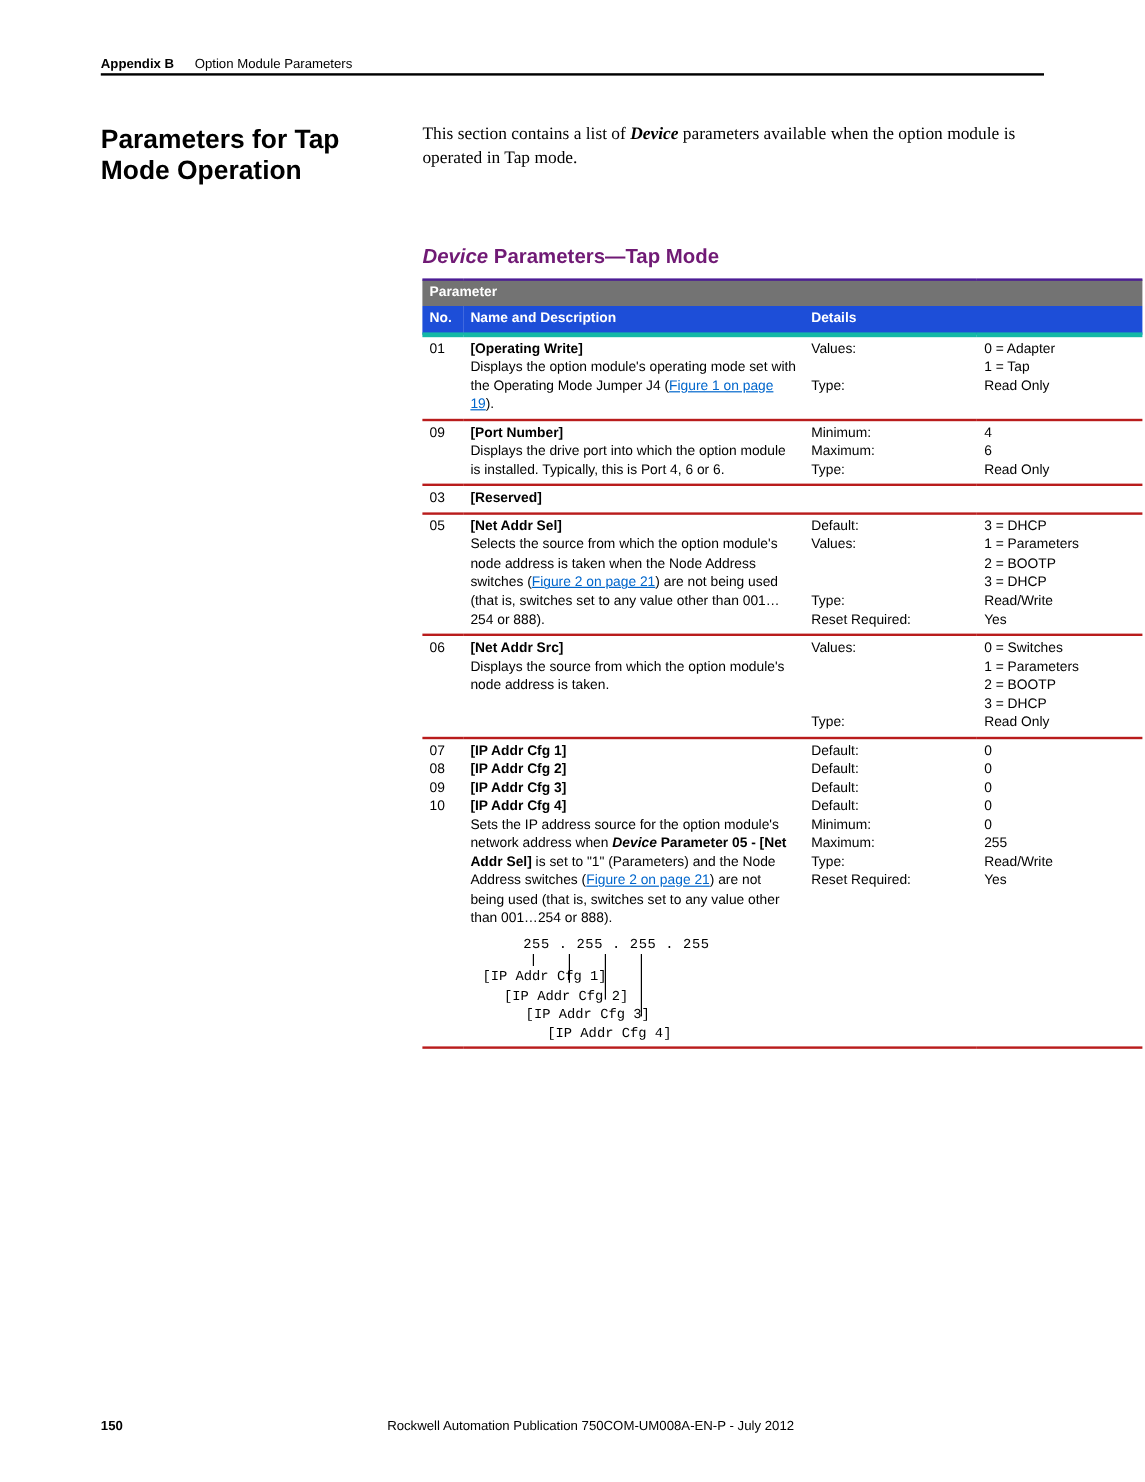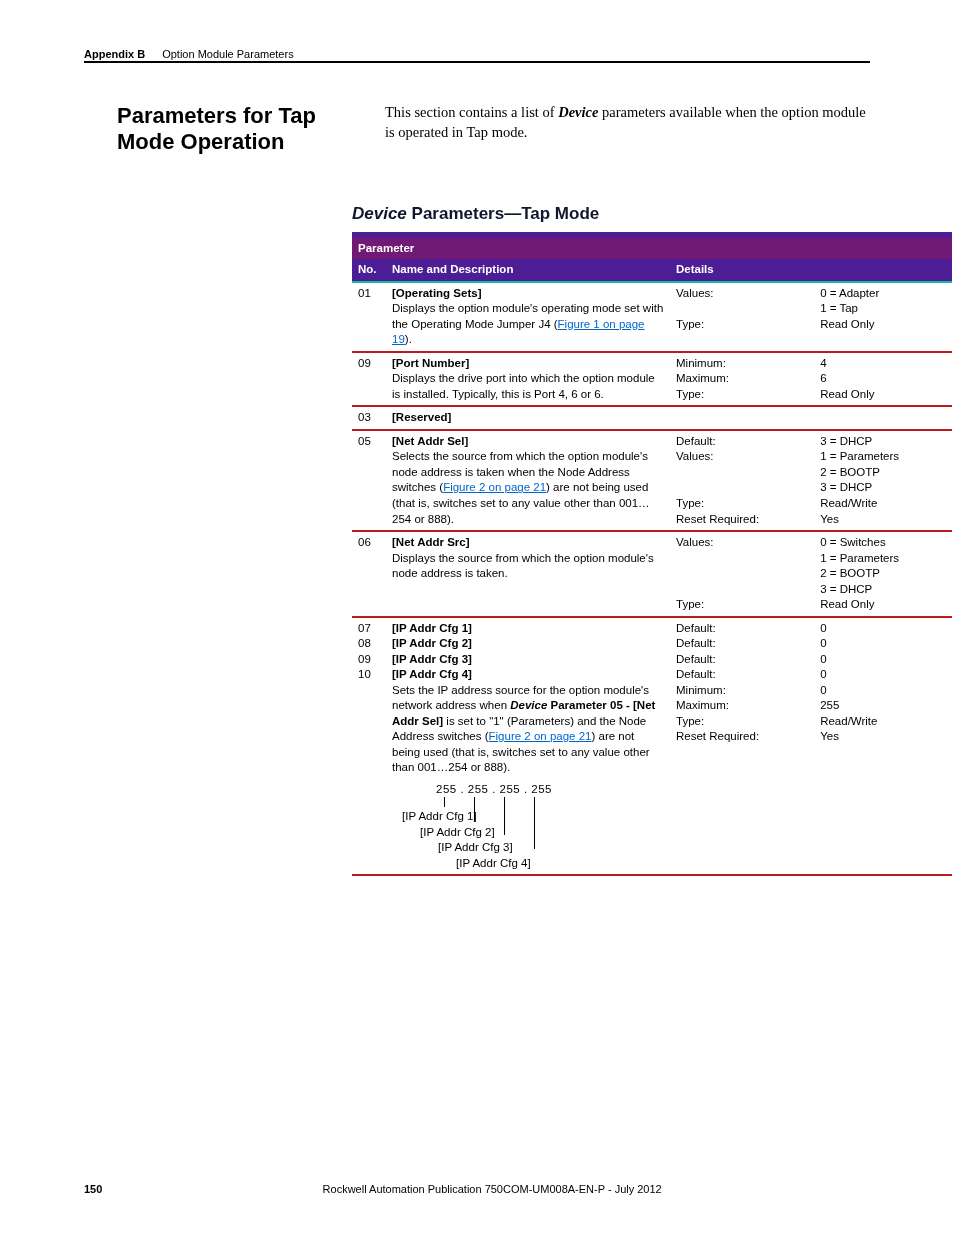--- a/index.html
+++ b/index.html
@@ -16,78 +16,78 @@
     font-size: 11px;
     color: #000;
     padding-bottom: 1px;
     border-bottom: 2px solid #000;
     margin-bottom: 40px;
   }
   .running-header .appendix-label { font-weight: 700; margin-right: 14px; }
   .two-col {
     display: flex;
     gap: 28px;
-    margin-left: 33px;
   }
   .left-heading {
     width: 240px;
     font-size: 22px;
     font-weight: 700;
     line-height: 1.2;
   }
   .right-body {
     flex: 1;
     font-size: 14.5px;
     font-family: Georgia, "Times New Roman", serif;
     line-height: 1.35;
   }
   .italic { font-style: italic; font-weight: bold; }
   .section2-heading {
     margin-top: 48px;
     margin-left: 268px;
     font-size: 17px;
     font-weight: 700;
-    color: #0f172a;
+    color: #701a75;
     margin-bottom: 8px;
   }
   .section2-heading .italic { font-style: italic; }
   table.param {
     margin-left: 268px;
     border-collapse: collapse;
     width: 600px;
     font-size: 11.5px;
     line-height: 1.35;
   }
   table.param th, table.param td {
     padding: 3px 6px;
     vertical-align: top;
     text-align: left;
   }
   .thead-row1 th {
-    background: #701a75;
+    background: #737373;
     color: #fff;
     font-weight: 700;
-    border-top: 6px solid #4c1d95;
+    border-top: 2px solid #4c1d95;
   }
   .thead-row2 th {
-    background: #4c1d95;
+    background: #1d4ed8;
     color: #fff;
     font-weight: 700;
-    border-bottom: 2px solid #14b8a6;
+    border-bottom: 4px solid #14b8a6;
   }
   .col-no { width: 34px; }
   .col-name { width: 284px; }
   .col-detlabel { width: 96px; }
   tbody tr.sep td { border-top: 2px solid #b91c1c; }
   .param-name { font-weight: 700; }
   .link { color: #0066cc; text-decoration: underline; }
   .ip-diagram {
     margin-top: 6px;
     margin-left: 10px;
     font-size: 11.5px;
+    font-family: Liberation Mono, monospace;
   }
   .ip-diagram .ipnums { letter-spacing: 0.5px; padding-left:34px; }
   .ip-diagram .ticks {
     position: relative;
     height: 12px;
     margin-left: 34px;
   }
   .ip-diagram .tick {
     position: absolute;
     width: 1px;
@@ -135,21 +135,21 @@
       <th class="col-no">No.</th>
       <th class="col-name">Name and Description</th>
       <th class="col-detlabel" colspan="2">Details</th>
     </tr>
   </thead>
   <tbody>
 
     <tr class="sep">
       <td>01</td>
       <td>
-        <span class="param-name">[Operating Sets]</span><br>
+        <span class="param-name">[Operating Write]</span><br>
         <span>Displays the option module's operating mode set with the Operating Mode Jumper J4 (</span><a class="link">Figure 1 on page 19</a><span>).</span>
       </td>
       <td>
         <div>Values:</div>
         <div>&nbsp;</div>
         <div>Type:</div>
       </td>
       <td>
         <div>0 = Adapter</div>
         <div>1 = Tap</div>

